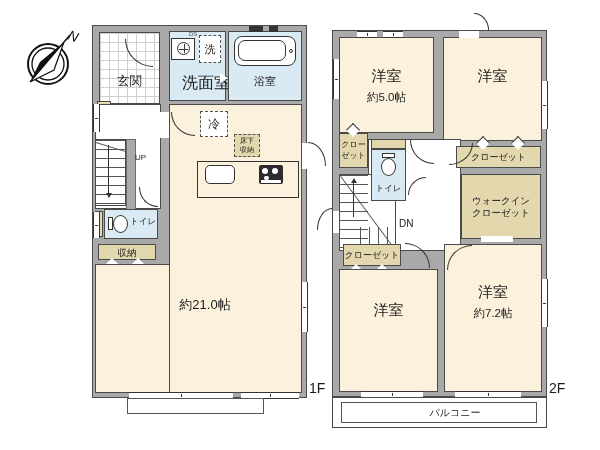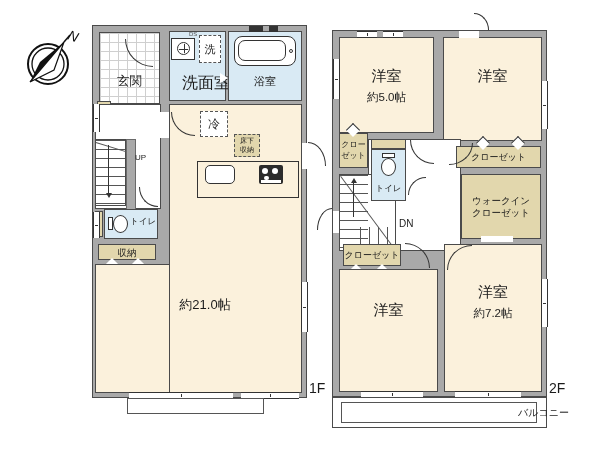--- a/index.html
+++ b/index.html
@@ -222,17 +222,17 @@
     <div class="win-v" style="left:208px;top:50px;width:7px;height:48px;"></div>
     <div class="win-v" style="left:208px;top:248px;width:7px;height:48px;"></div>
     <div class="win-h" style="left:28px;top:360px;width:62px;height:7px;"></div>
     <div class="win-h" style="left:122px;top:360px;width:66px;height:7px;"></div>
   </div>
   <div class="arc arc-tr" style="left:474px;top:13px;width:15px;height:17px;"></div>
   <div class="arc arc-tl" style="left:317px;top:208px;width:15px;height:22px;"></div>
 
   <div class="abs" style="left:332px;top:397px;width:215px;height:31px;border:1.5px solid #4a4a4a;background:#fff;">
     <div class="abs" style="left:8px;top:4px;width:196px;height:21px;border:1px solid #555;"></div>
-    <div class="lbl" style="left:8px;top:9px;width:228px;font-size:10px;text-align:right;">バルコニー</div>
+    <div class="lbl" style="left:8px;top:9px;width:228px;font-size:10px;">バルコニー</div>
   </div>
   <div class="lbl" style="left:549px;top:380px;font-size:14px;">2F</div>
 
 </div>
 
 </body></html>

